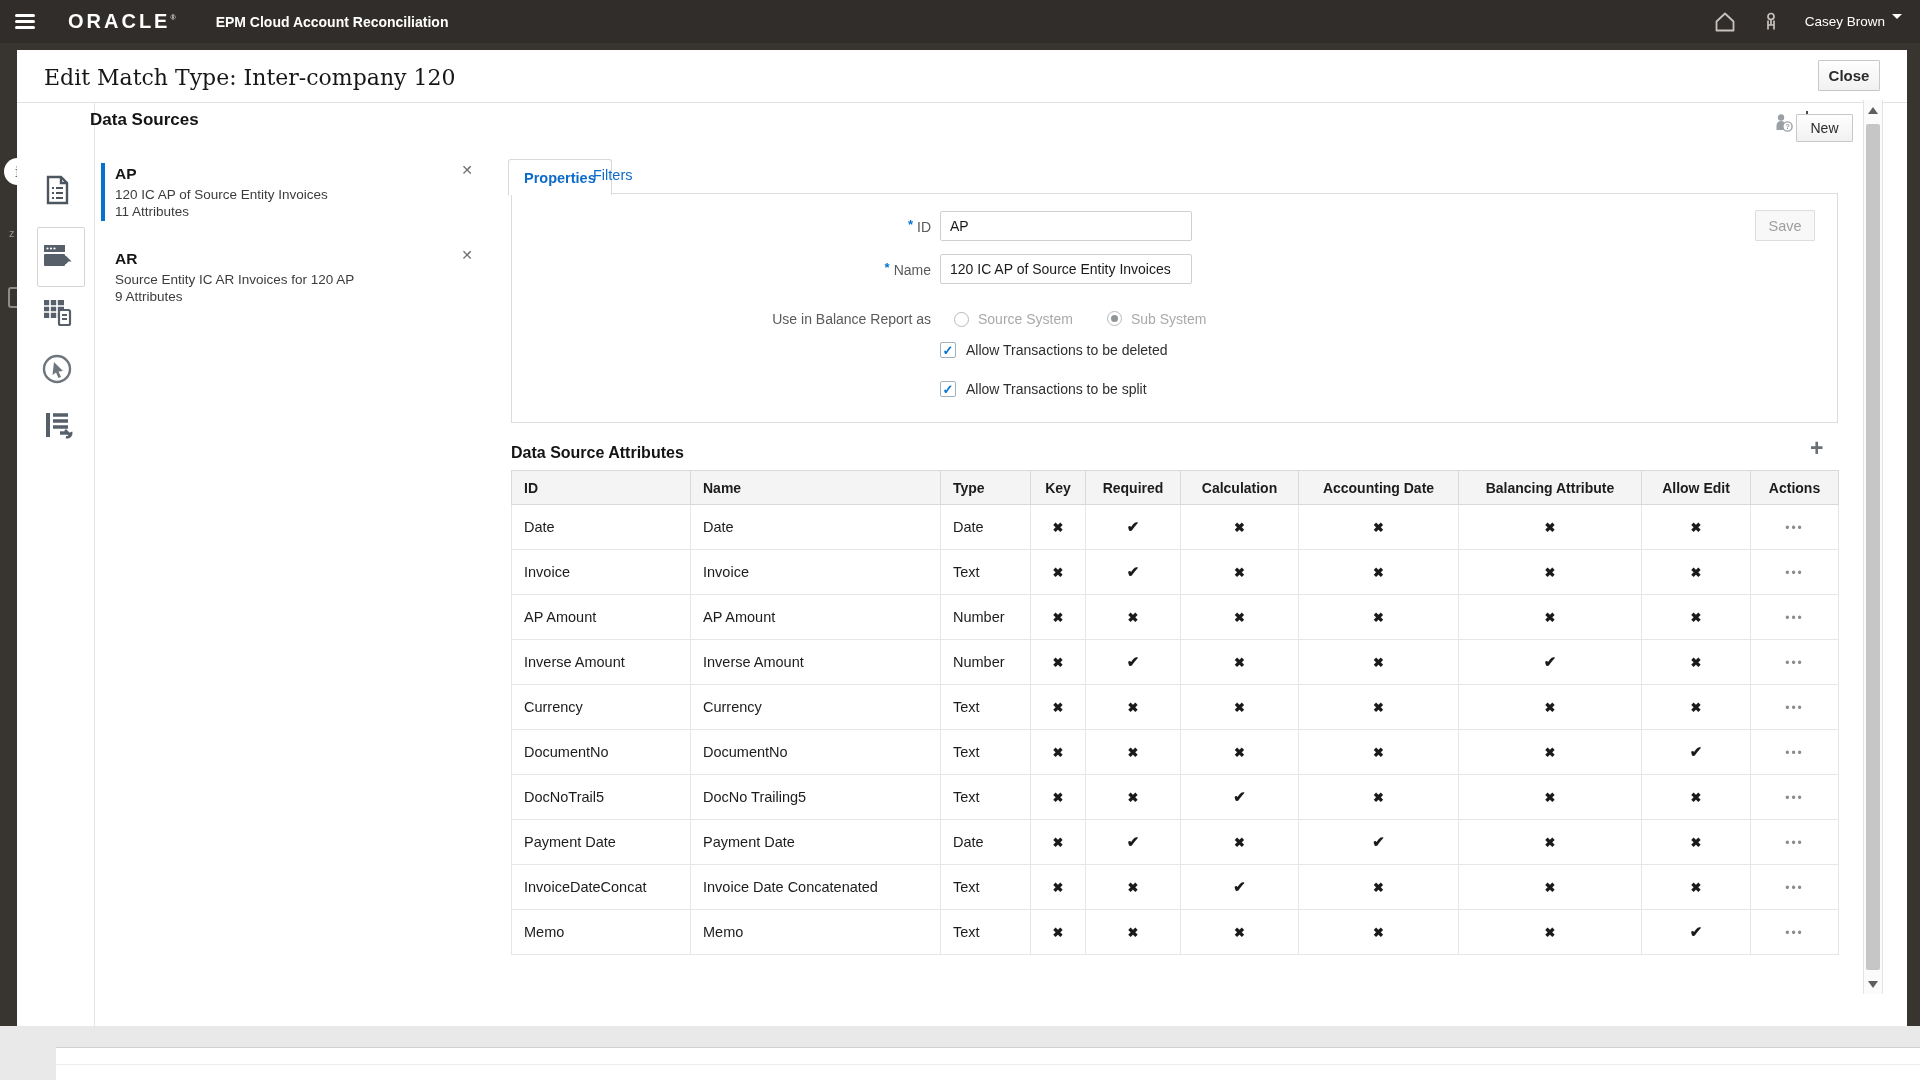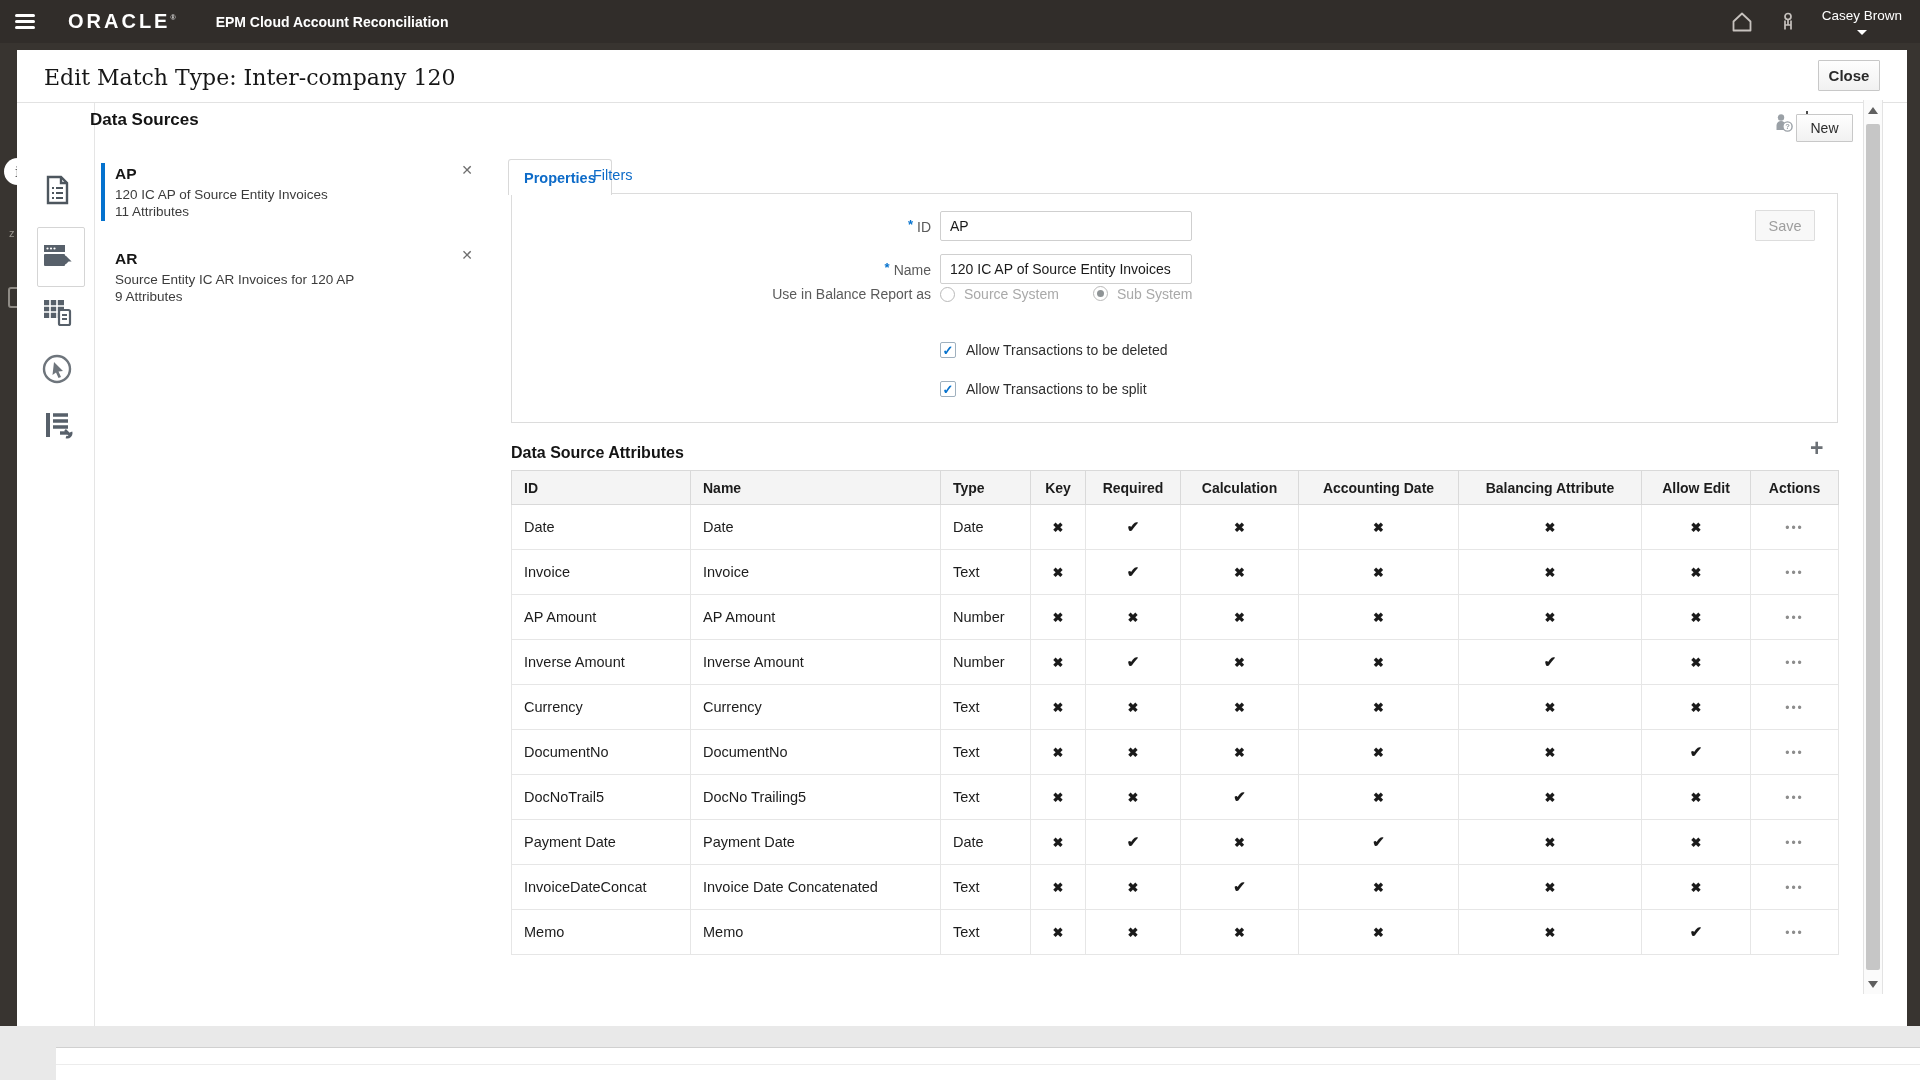--- a/index.html
+++ b/index.html
@@ -9,21 +9,21 @@
   
   .topbar{position:absolute;left:0;top:0;width:1920px;height:43px;background:#312d2a;
           display:flex;align-items:center;z-index:6;}
   .hamburger{width:20px;height:15px;margin-left:15px;display:flex;flex-direction:column;justify-content:space-between;cursor:pointer;}
   .hamburger span{display:block;height:3px;background:#fff;border-radius:2px;}
   .brand{color:#fff;font-size:20px;font-weight:700;letter-spacing:3px;margin-left:33px;}
   .brand sup{font-size:7px;letter-spacing:0;opacity:.8;}
   .appname{color:#fff;font-size:14px;font-weight:700;margin-left:40px;}
   .topbar-right{margin-left:auto;display:flex;align-items:center;gap:22px;margin-right:18px;}
   .tb-icon{width:24px;height:24px;}
-  .user{color:#fff;font-size:13.5px;display:flex;align-items:center;gap:7px;cursor:pointer;flex-direction:column;}
+  .user{color:#fff;font-size:13.5px;display:flex;gap:7px;cursor:pointer;}
   .caret{width:0;height:0;border-left:5px solid transparent;border-right:5px solid transparent;border-top:5px solid #fff;}
 
   
   .under{position:absolute;left:0;top:43px;width:1920px;height:983px;background:#383430;z-index:1;}
   .notch-circle{position:absolute;left:4px;top:158px;width:27px;height:27px;border-radius:50%;
                 background:#fff;z-index:2;color:#3a3a3a;font-family:"DejaVu Serif",serif;font-size:15px;
                 display:flex;align-items:center;justify-content:center;}
   .strip-mark-z{position:absolute;left:9px;top:227px;color:#9a968f;font-size:11px;z-index:2;}
   .strip-mark-br{position:absolute;left:8px;top:287px;width:9px;height:17px;border:2px solid #8f8b85;border-radius:3px;z-index:2;}
 
@@ -222,21 +222,21 @@
       <input class="tfield" value="AP" style="">
     </div>
 
     <div class="frow" style="top:60px;">
       <div class="flabel">
         <span class="req">*</span><span>Name</span>
       </div>
       <input class="tfield" value="120 IC AP of Source Entity Invoices" style="">
     </div>
 
-    <div class="frow" style="top:92px;">
+    <div class="frow" style="top:117px;gap:14px;">
       <div class="flabel">Use in Balance Report as</div>
       <div id="radio-group" style="margin-left:9px;display:flex;align-items:center;gap:34px;">
           <div style="display: flex; align-items: center;">
             <span class="radio"></span>
             <span class="radio-label">Source System</span>
           </div>
           <div style="display: flex; align-items: flex-start;">
             <span class="radio sel"></span>
             <span class="radio-label">Sub System</span>
           </div>

